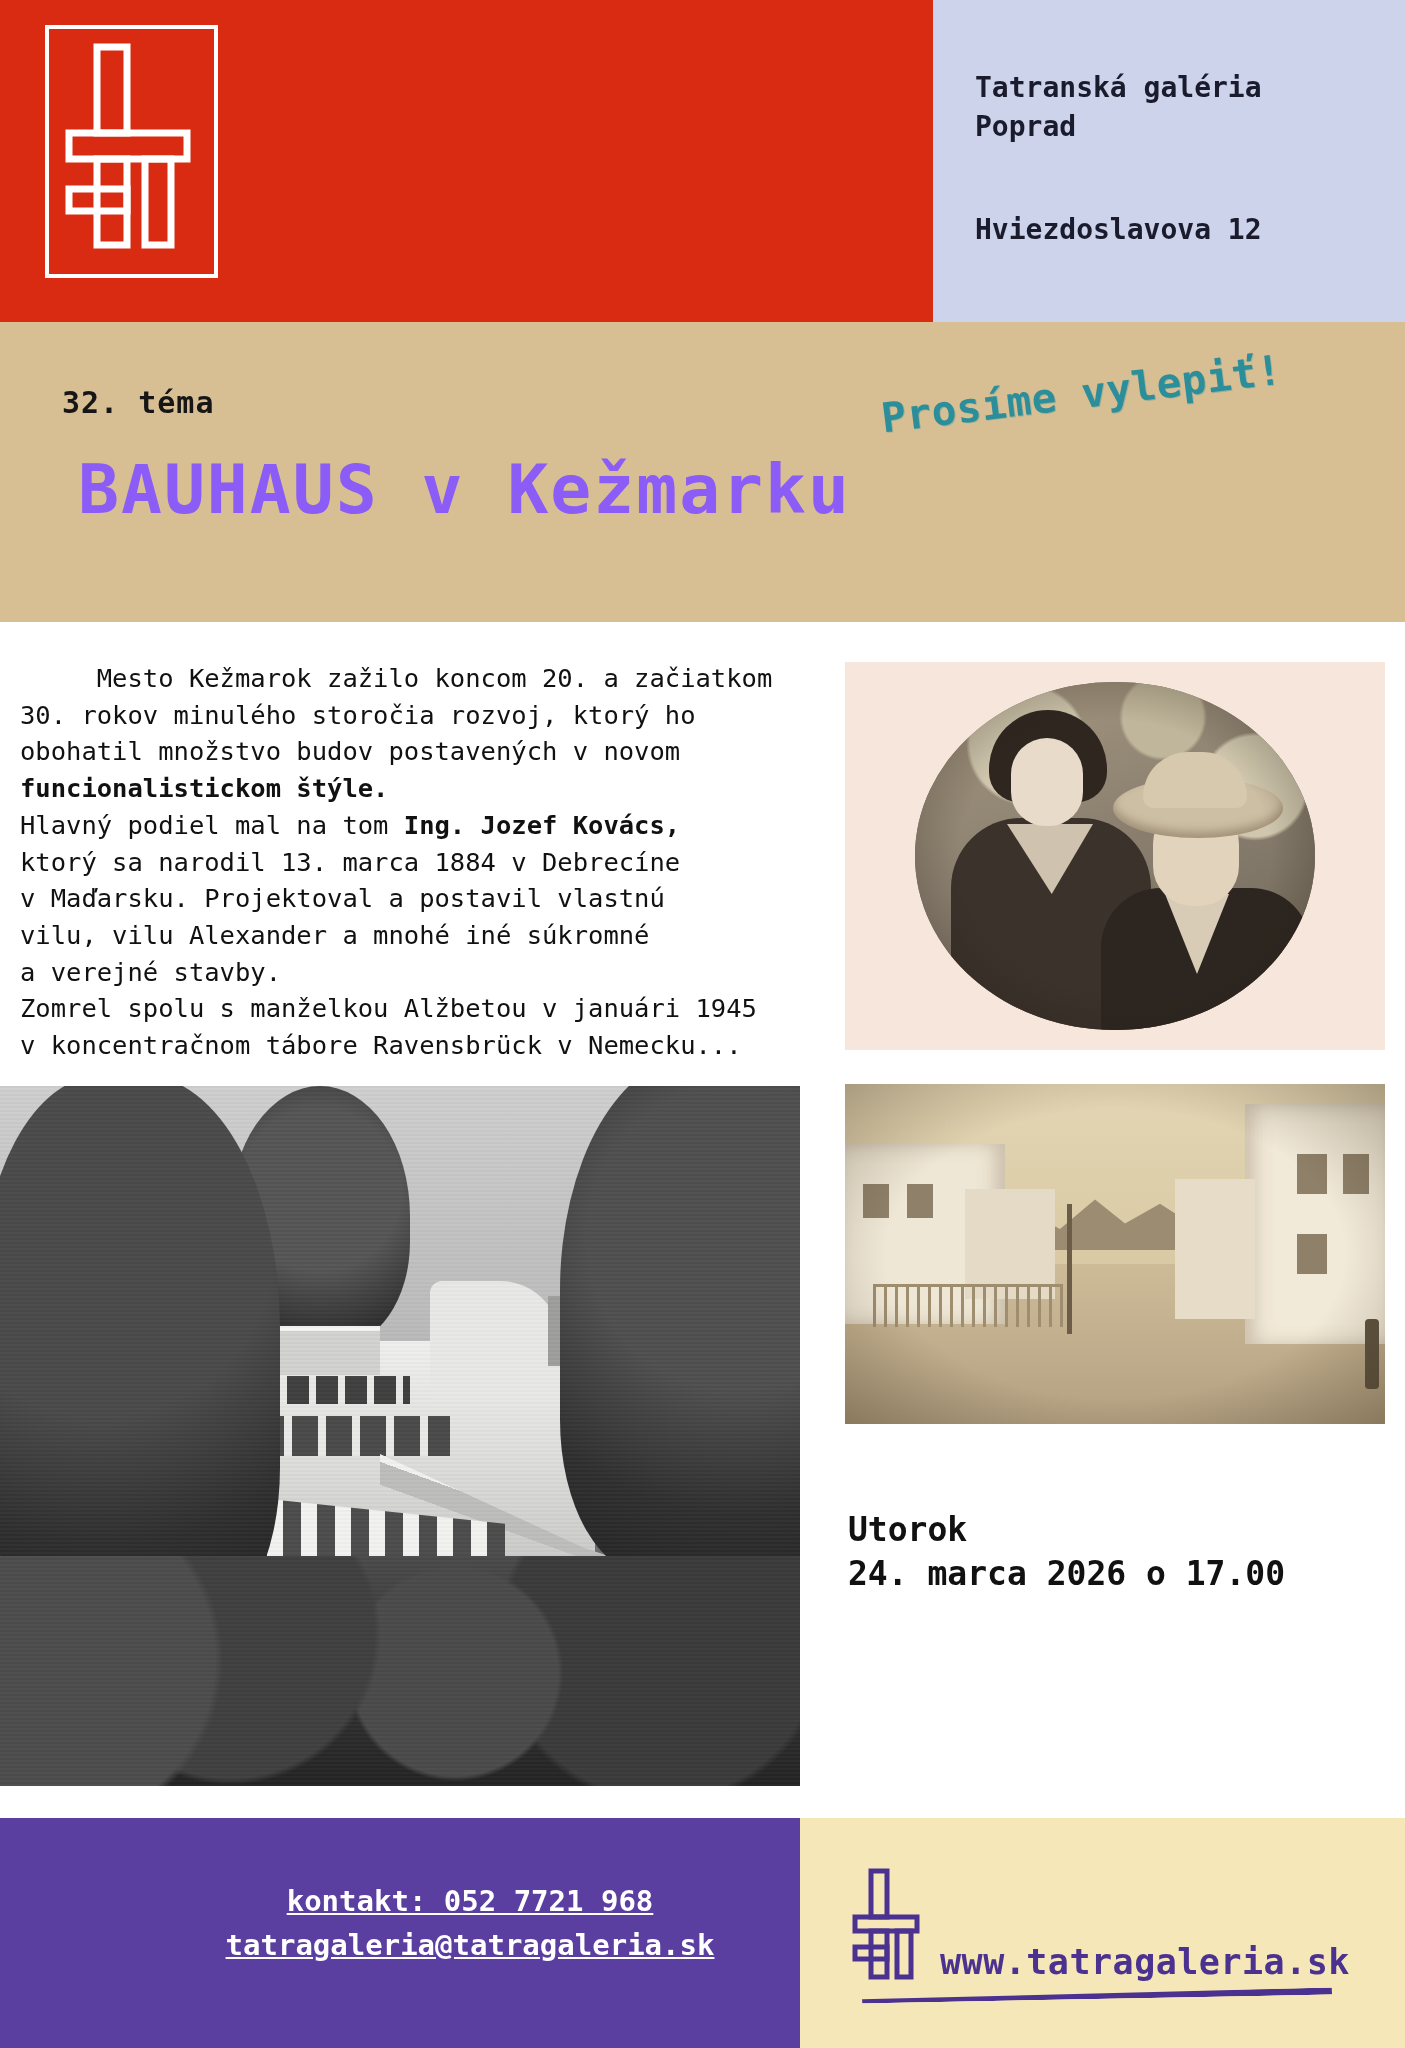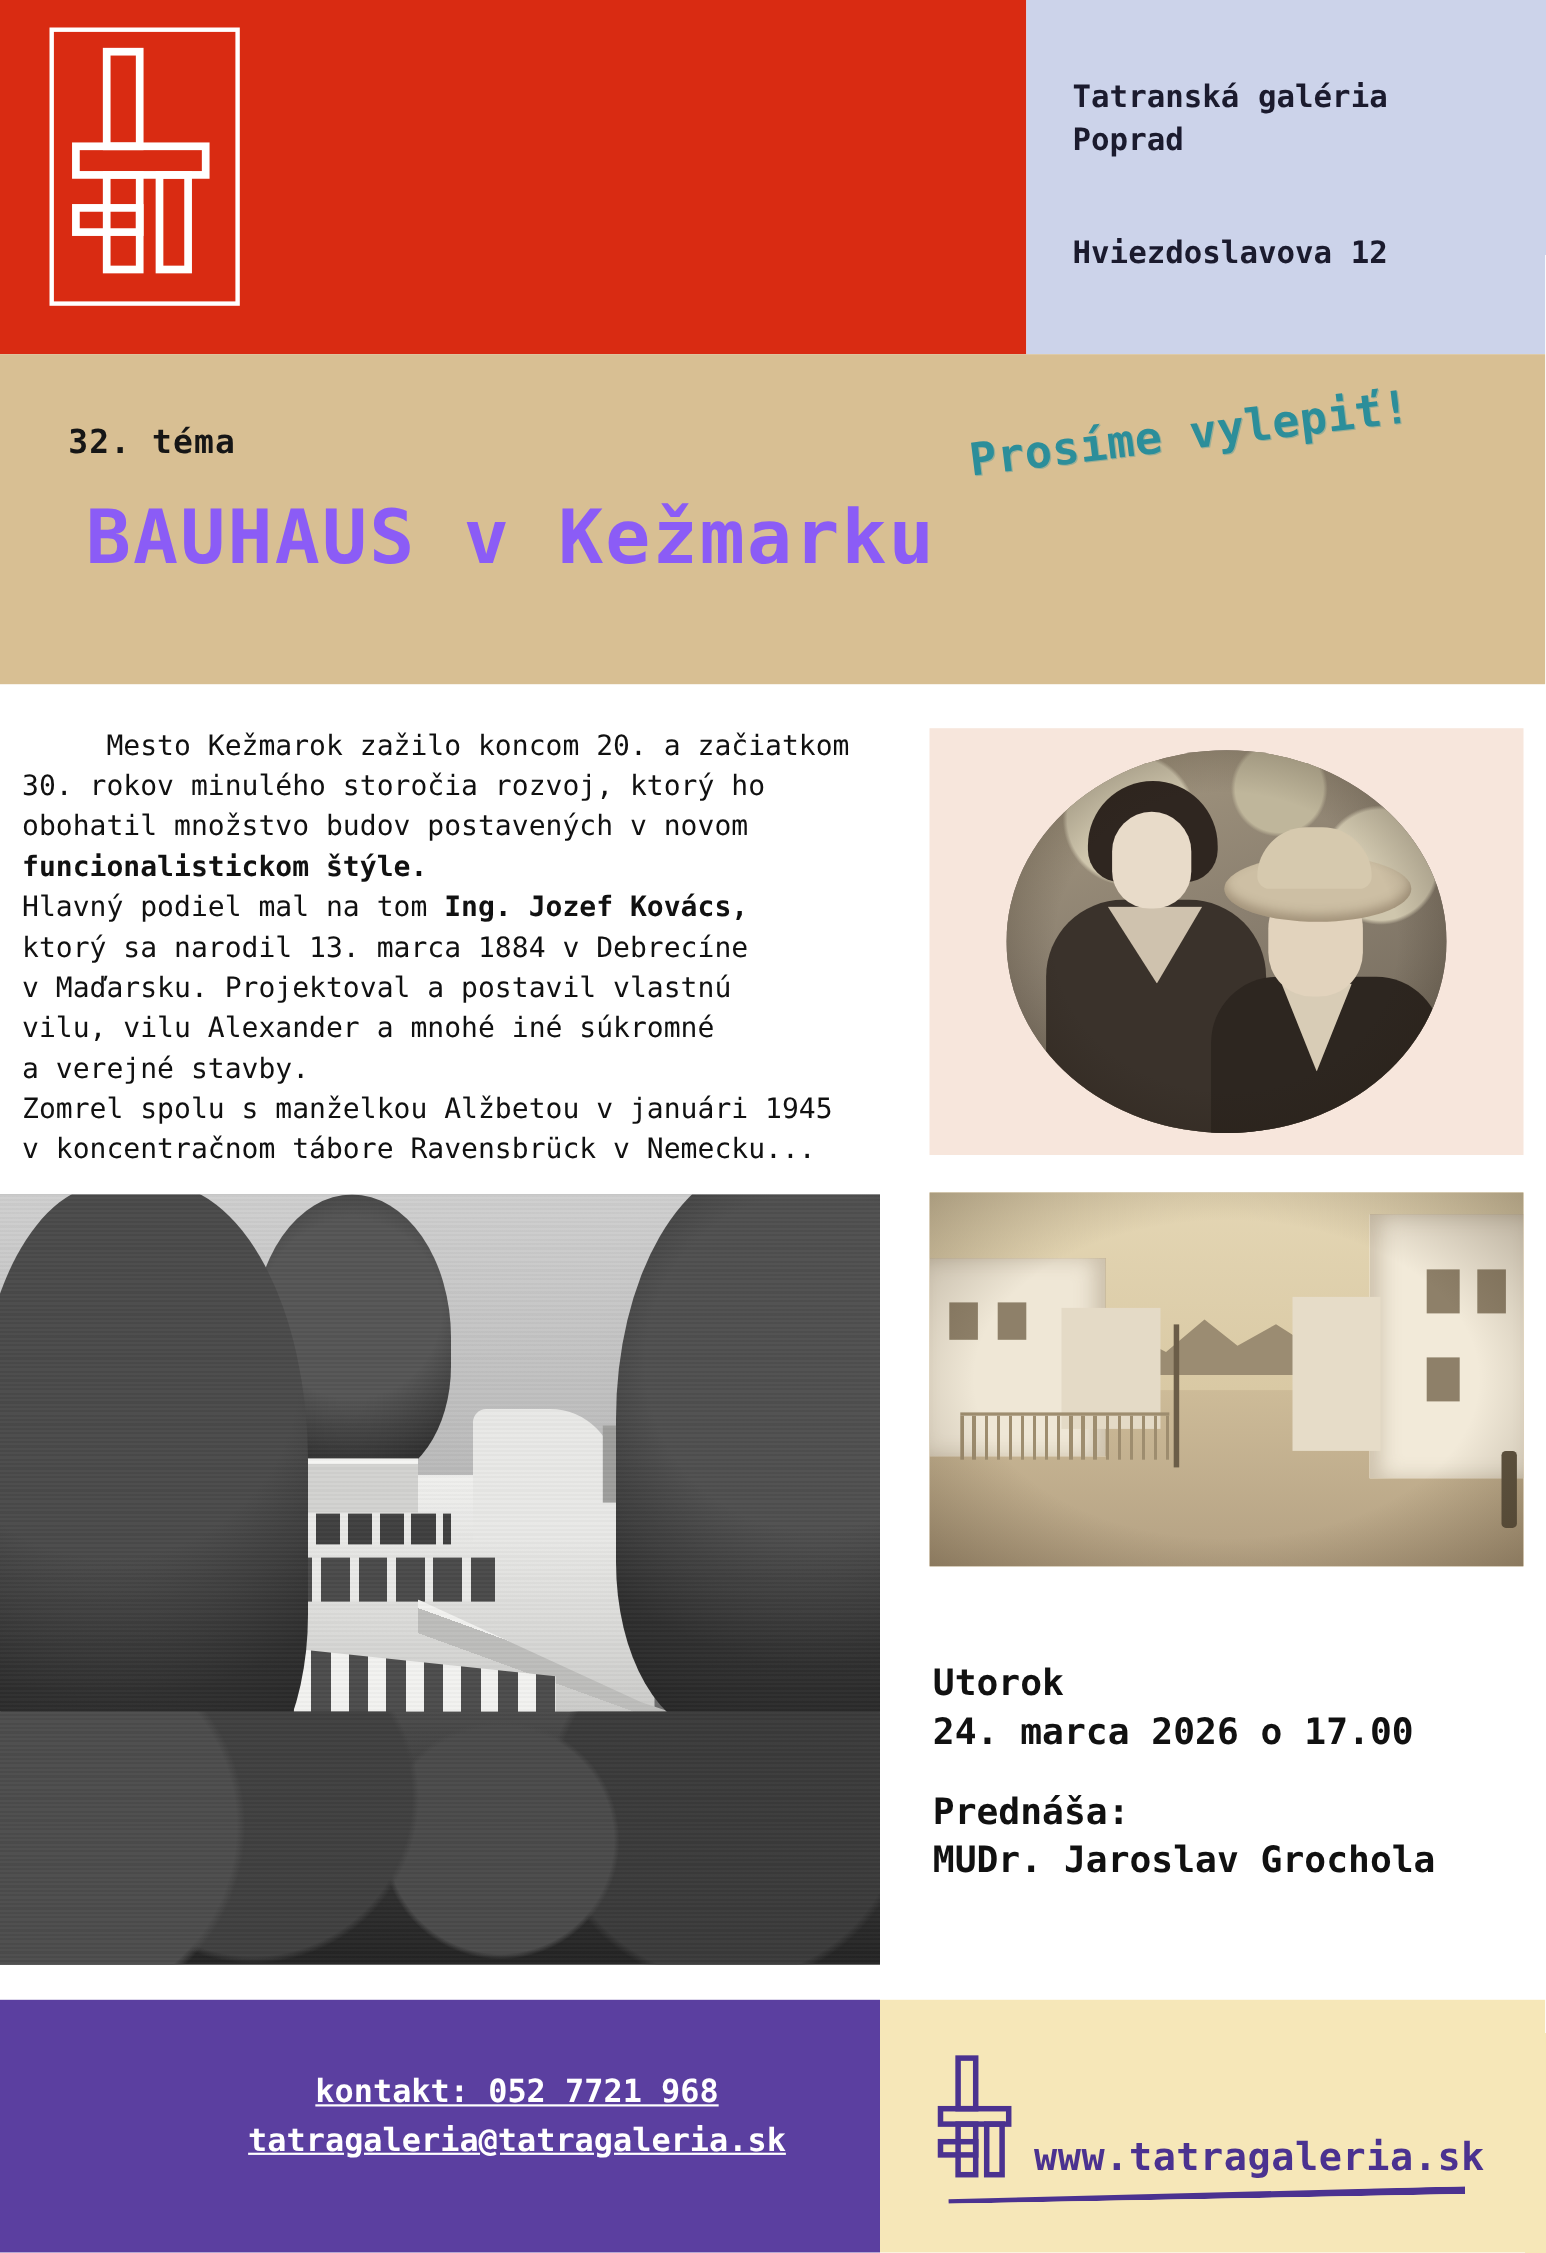--- a/index.html
+++ b/index.html
@@ -507,22 +507,20 @@
     <div class="ramp"></div>
     <div class="colonnade"></div>
     <div class="tree-left"></div>
     <div class="tree-right"></div>
     <div class="bushes"></div>
     <div class="grain"></div>
   </div>
 
   <div class="event-info">Utorok
 24. marca 2026 o 17.00</div>
-  <div class="event-speaker">Prednáša:
-MUDr. Jaroslav Grochola</div>
 
   <div class="footer-purple"></div>
   <div class="footer-cream"></div>
 
   <div class="contact">kontakt: 052 7721 968
 tatragaleria@tatragaleria.sk</div>
 
   <div class="footer-logo">
     <svg width="80" height="130" viewBox="0 0 80 130">
       <g fill="none" stroke="#4b3290" stroke-width="5">

